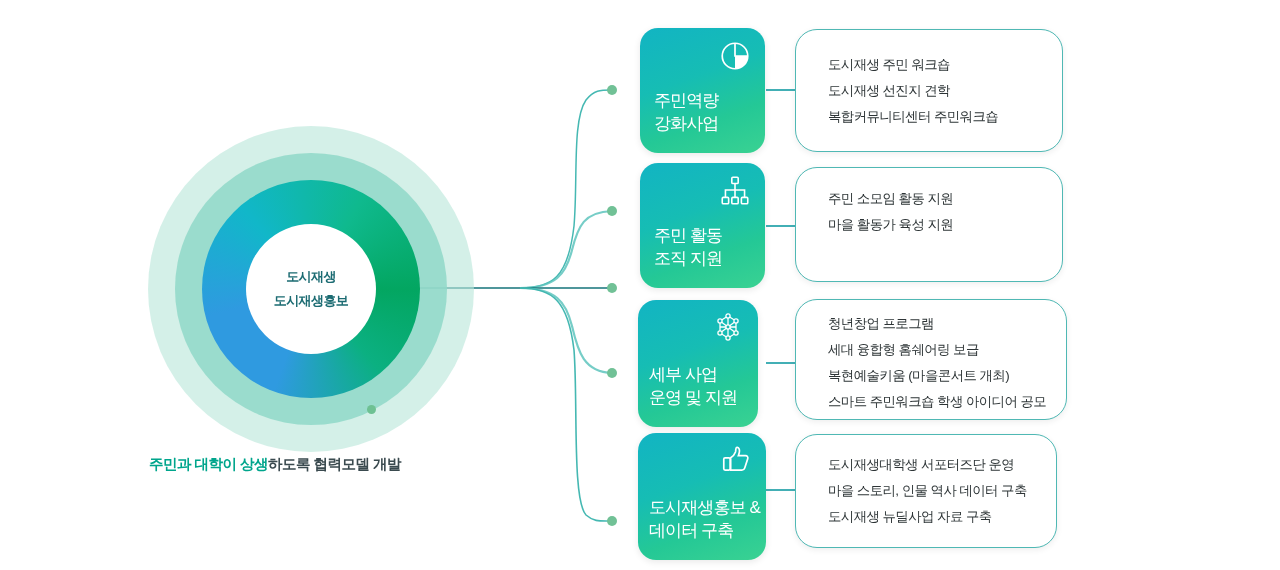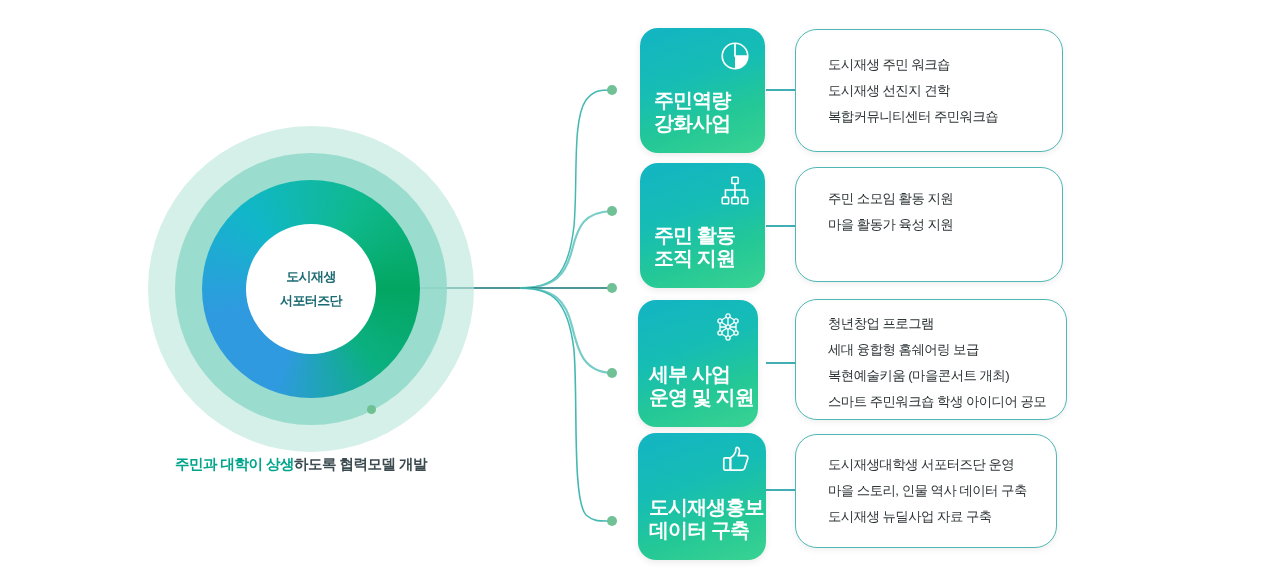--- a/index.html
+++ b/index.html
@@ -25,22 +25,22 @@
     display:flex; flex-direction:column; align-items:center; justify-content:center;
   }
   .hub-line{ color:#1b6b72; font-weight:bold; font-size:13px; line-height:24px; letter-spacing:-.6px; white-space:nowrap;}
   .hub-dot{
     position:absolute; left:219px; top:279px; width:9px; height:9px;
     border-radius:50%; background:#6ec193;
   }
 
   
   #caption{
-    position:absolute; left:136px; top:455px; width:330px;
-    text-align:center; font-size:14.5px; font-weight:bold; letter-spacing:-.5px;
+    position:absolute; left:149px; top:455px; width:330px;
+    font-size:14.5px; font-weight:bold; letter-spacing:-.5px;
     white-space:nowrap;
   }
   #caption .teal{ color:#00a58c; }
   #caption .dark{ color:#3a4a4f; }
 
   
   #wires{ position:absolute; left:0; top:0; width:1280px; height:570px; }
 
   
   .node-dot{
@@ -51,21 +51,21 @@
   
   .card{
     position:absolute; left:640px; width:125px; height:125px;
     border-radius:18px; color:#fff;
     background:linear-gradient(160deg,#12b4c3 0%,#16bdb4 40%,#24c896 70%,#3ad292 100%);
     box-shadow:0 2px 7px rgba(0,0,0,.09);
   }
   .card .ic{ position:absolute; right:13px; top:11px; width:34px; height:34px; }
   .card .label{
     position:absolute; left:14px; bottom:18px;
-    font-size:20px; font-weight:bold; line-height:23px; letter-spacing:-.9px;
+    font-size:17px; font-weight:normal; line-height:23px; letter-spacing:-.9px;
     white-space:nowrap;
   }
   #card1{ top:28px; }
   #card2{ top:163px; }
   #card3{ top:300px; left:638px; width:120px; height:127px; }
   #card4{ top:433px; left:638px; width:128px; height:127px; }
   #card4 .label{ left:11px; }
   #card3 .label{ left:11px; }
 
   
@@ -114,21 +114,21 @@
       <path d="M 766 490 H 795" stroke="#139ba3" stroke-width="1.6"></path>
     </g>
   </svg>
 
   <div id="hub">
     <div class="ring ring-outer"></div>
     <div class="ring ring-mid"></div>
     <div class="ring ring-grad"></div>
     <div class="ring ring-hole">
       <div class="hub-line">도시재생</div>
-      <div class="hub-line">서포터즈단</div>
+      <div class="hub-line">도시재생홍보</div>
     </div>
     <div class="hub-dot"></div>
   </div>
 
   <div id="caption">
     <span class="teal">주민과 대학이  상생</span><span class="dark">하도록 협력모델 개발</span>
   </div>
 
   <div class="node-dot" style="left:607px; top:85px;"></div>
   <div class="node-dot" style="left:607px; top:206px;"></div>

